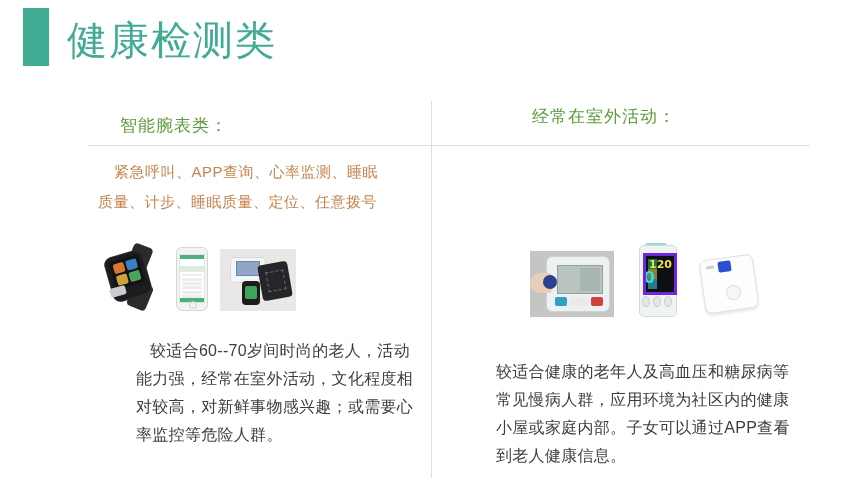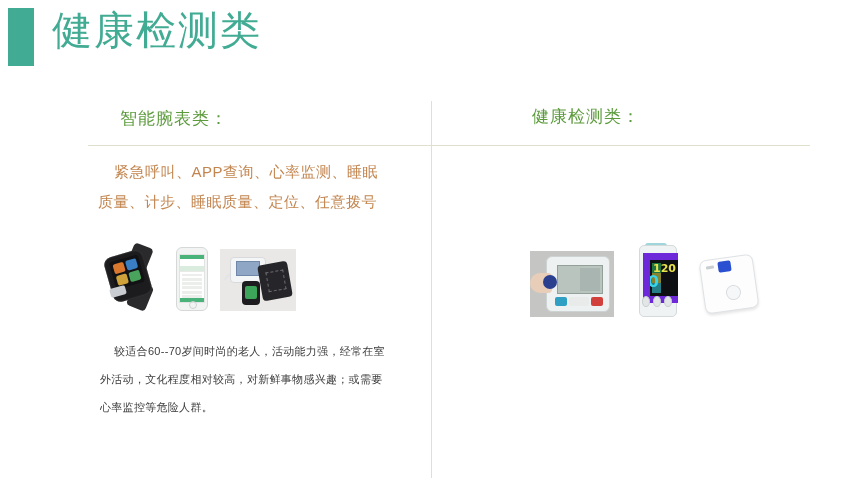--- a/index.html
+++ b/index.html
@@ -17,25 +17,24 @@
   .slide {
     position: relative;
     width: 850px;
     height: 482px;
     background: #ffffff;
   }
 
   
   .title-row {
     position: absolute;
-    left: 8px;
+    left: 23px;
     top: 8px;
     display: flex;
-    align-items: flex-start;
-    font-family: Liberation Mono, monospace;
+    align-items: flex-end;
   }
   .title-bar {
     width: 26px;
     height: 58px;
     background: #42ab93;
     flex: 0 0 auto;
   }
   .title-text {
     margin-left: 18px;
     font-size: 40px;
@@ -64,21 +63,21 @@
   }
 
   
   .col-head {
     position: absolute;
     font-size: 17px;
     color: #5c9b3c;
     letter-spacing: 1px;
     white-space: nowrap;
   }
-  .col-head.left  { left: 120px; top: 107px; }
+  .col-head.left  { left: 120px; top: 114px; }
   .col-head.right { left: 532px; top: 105px; }
 
   
   .features {
     position: absolute;
     font-size: 15px;
     line-height: 30px;
     color: #c3854f;
     letter-spacing: 0.5px;
   }
@@ -258,21 +257,21 @@
     background: #f0f3f4; border: 1px solid #d4d9da; border-radius: 5px;
   }
   .monitor .hood {
     position: absolute; left: 9px; top: 0px;
     width: 22px; height: 6px;
     background: #9fd6dc; border-radius: 3px 3px 0 0;
   }
   .monitor .scr {
     position: absolute; left: 7px; top: 10px;
     width: 28px; height: 36px;
-    background: #0d0f12; border: 7px solid #6d28d9;
+    background: #0d0f12; border: 3px solid #6d28d9;
     overflow: hidden;
     text-align: center;
   }
   .monitor .num1 {
     position: absolute; right: 2px; top: 3px;
     font-size: 11px; line-height: 11px; font-weight: bold;
     color: #e8e349; font-family: "DejaVu Sans", sans-serif;
   }
   .monitor .num2 {
     position: absolute; right: 19px; top: 17px;
@@ -318,43 +317,44 @@
   }
   .scale .logo {
     position: absolute; left: 10px; top: 15px;
     width: 8px; height: 3px; background: #c9ced2; border-radius: 1px;
     transform: rotate(-8deg);
   }
 
   
   .desc {
     position: absolute;
-    font-size: 11px;
+    font-size: 16px;
     line-height: 28px;
     color: #3d3d3d;
     letter-spacing: 0.3px;
+    margin-left: 36px;
   }
   .desc.left  { left: 100px; top: 337px; width: 290px; text-indent: 14px; }
   .desc.right { left: 460px; top: 358px; width: 300px; }
 </style>
 </head>
 <body>
 
 <div class="slide">
 
   <div class="title-row">
     <div class="title-bar"></div>
     <div class="title-text">健康检测类</div>
   </div>
 
   <div class="h-divider"></div>
   <div class="v-divider"></div>
 
   <div class="col-head left">智能腕表类：</div>
-  <div class="col-head right">健康检测类：</div>
+  <div class="col-head right">经常在室外活动：</div>
 
   <div class="features left">紧急呼叫、APP查询、心率监测、睡眠质量、计步、睡眠质量、定位、任意拨号</div>
 
   <div class="img-strip left">
 
     <div class="photo watch">
       <div class="band-top"></div>
       <div class="band-bot"></div>
       <div class="body"></div>
       <div class="screen">
@@ -435,14 +435,15 @@
     <div class="photo scale">
       <div class="plate"></div>
       <div class="logo"></div>
       <div class="disp"></div>
       <div class="ring"></div>
     </div>
 
   </div>
 
   <div class="desc left">较适合60--70岁间时尚的老人，活动能力强，经常在室外活动，文化程度相对较高，对新鲜事物感兴趣；或需要心率监控等危险人群。</div>
+  <div class="desc right">较适合健康的老年人及高血压和糖尿病等常见慢病人群，应用环境为社区内的健康小屋或家庭内部。子女可以通过APP查看到老人健康信息。</div>
 
 </div>
 
 </body></html>

